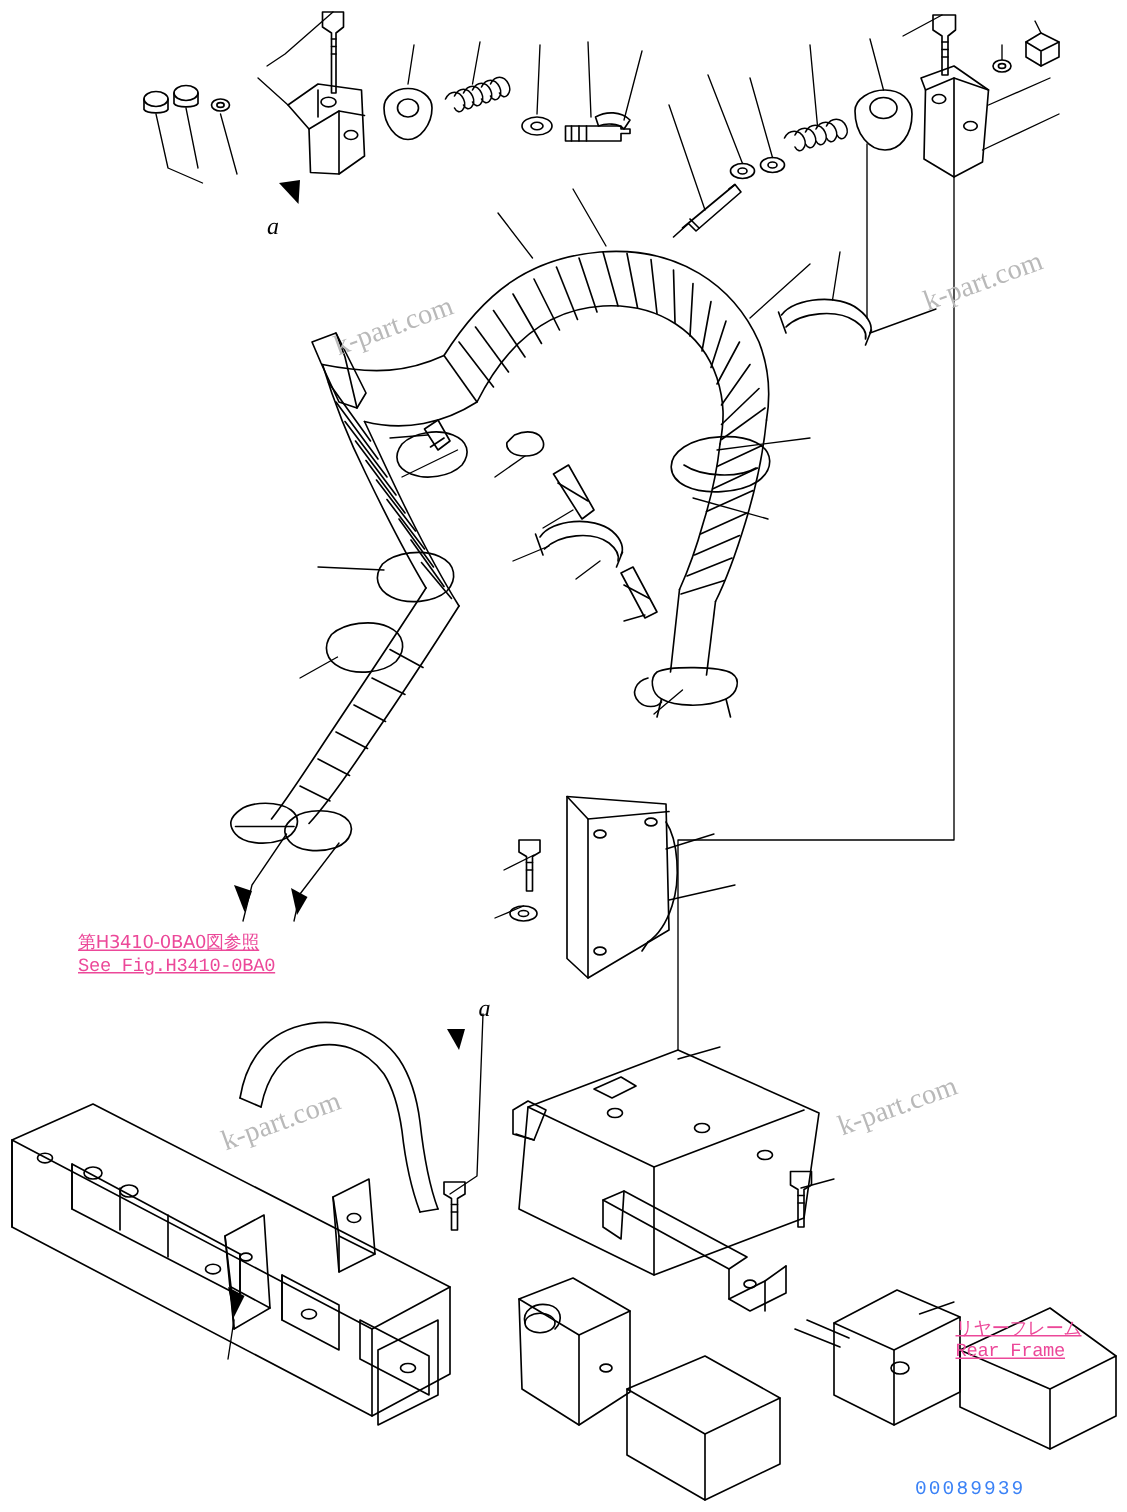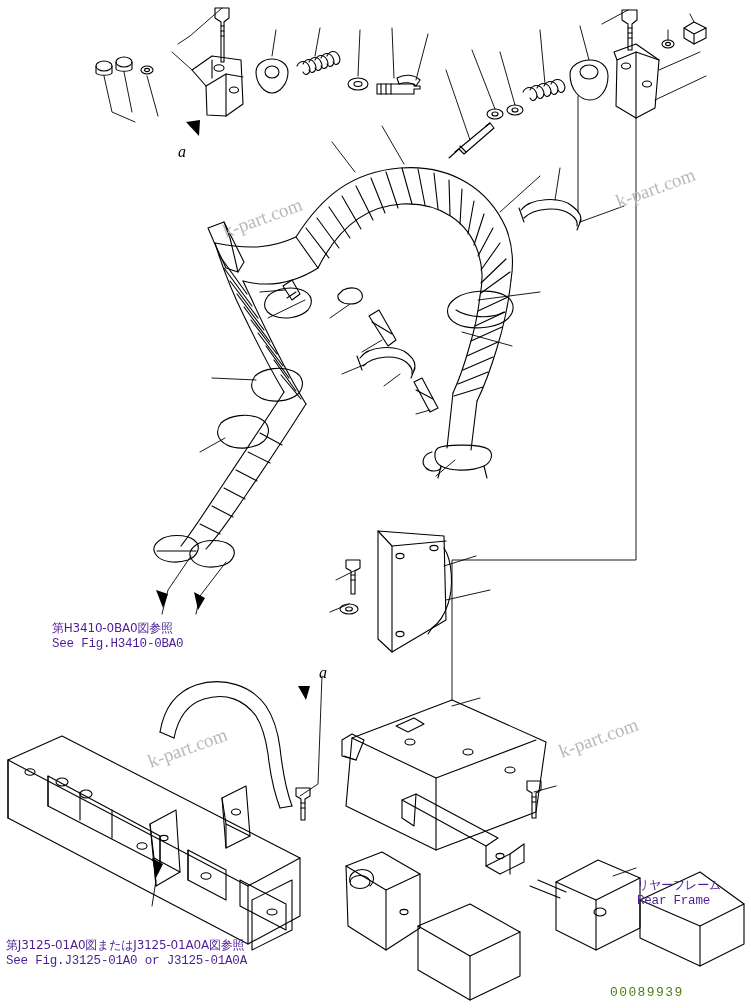--- a/index.html
+++ b/index.html
@@ -20,36 +20,37 @@
     left: 0;
     top: 0;
     width: 751px;
     height: 1008px;
   }
   .note {
     position: absolute;
     font-family: "Liberation Mono", monospace;
     font-size: 12.5px;
     line-height: 14.5px;
-    color: #4c1d95;
+    color: #ec4899;
     white-space: pre;
     letter-spacing: -0.2px;
+    text-decoration: underline;
   }
   .note-jp { font-family: "DejaVu Sans", sans-serif; font-size: 12px; }
   #note-h3410 { left: 52px; top: 621px; }
   #note-j3125 { left: 6px; top: 938px; }
   #note-rear-frame { left: 637px; top: 878px; }
   #part-number {
     position: absolute;
     left: 610px;
     top: 985px;
     font-family: "Liberation Mono", monospace;
     font-size: 13px;
     letter-spacing: 1.4px;
-    color: #4d7c0f;
+    color: #3b82f6;
   }
   .callout {
     position: absolute;
     font-family: "Liberation Serif", serif;
     font-style: italic;
     font-size: 16px;
     color: #000000;
   }
   #callout-a-top { left: 178px; top: 143px; }
   #callout-a-bottom { left: 319px; top: 664px; }
@@ -428,19 +429,18 @@
   <div class="watermark" id="wm1">k-part.com</div>
   <div class="watermark" id="wm2">k-part.com</div>
   <div class="watermark" id="wm3">k-part.com</div>
   <div class="watermark" id="wm4">k-part.com</div>
 
   <div class="callout" id="callout-a-top">a</div>
   <div class="callout" id="callout-a-bottom">a</div>
 
   <div class="note" id="note-h3410"><span class="note-jp">第H3410-0BA0図参照</span><br><span>See Fig.H3410-0BA0</span></div>
 
-  <div class="note" id="note-j3125"><span class="note-jp">第J3125-01A0図またはJ3125-01A0A図参照</span><br><span>See Fig.J3125-01A0 or J3125-01A0A</span></div>
 
   <div class="note" id="note-rear-frame"><span class="note-jp">リヤーフレーム</span><br><span>Rear Frame</span></div>
 
   <div id="part-number">00089939</div>
 
 </div>
 
 </body></html>

